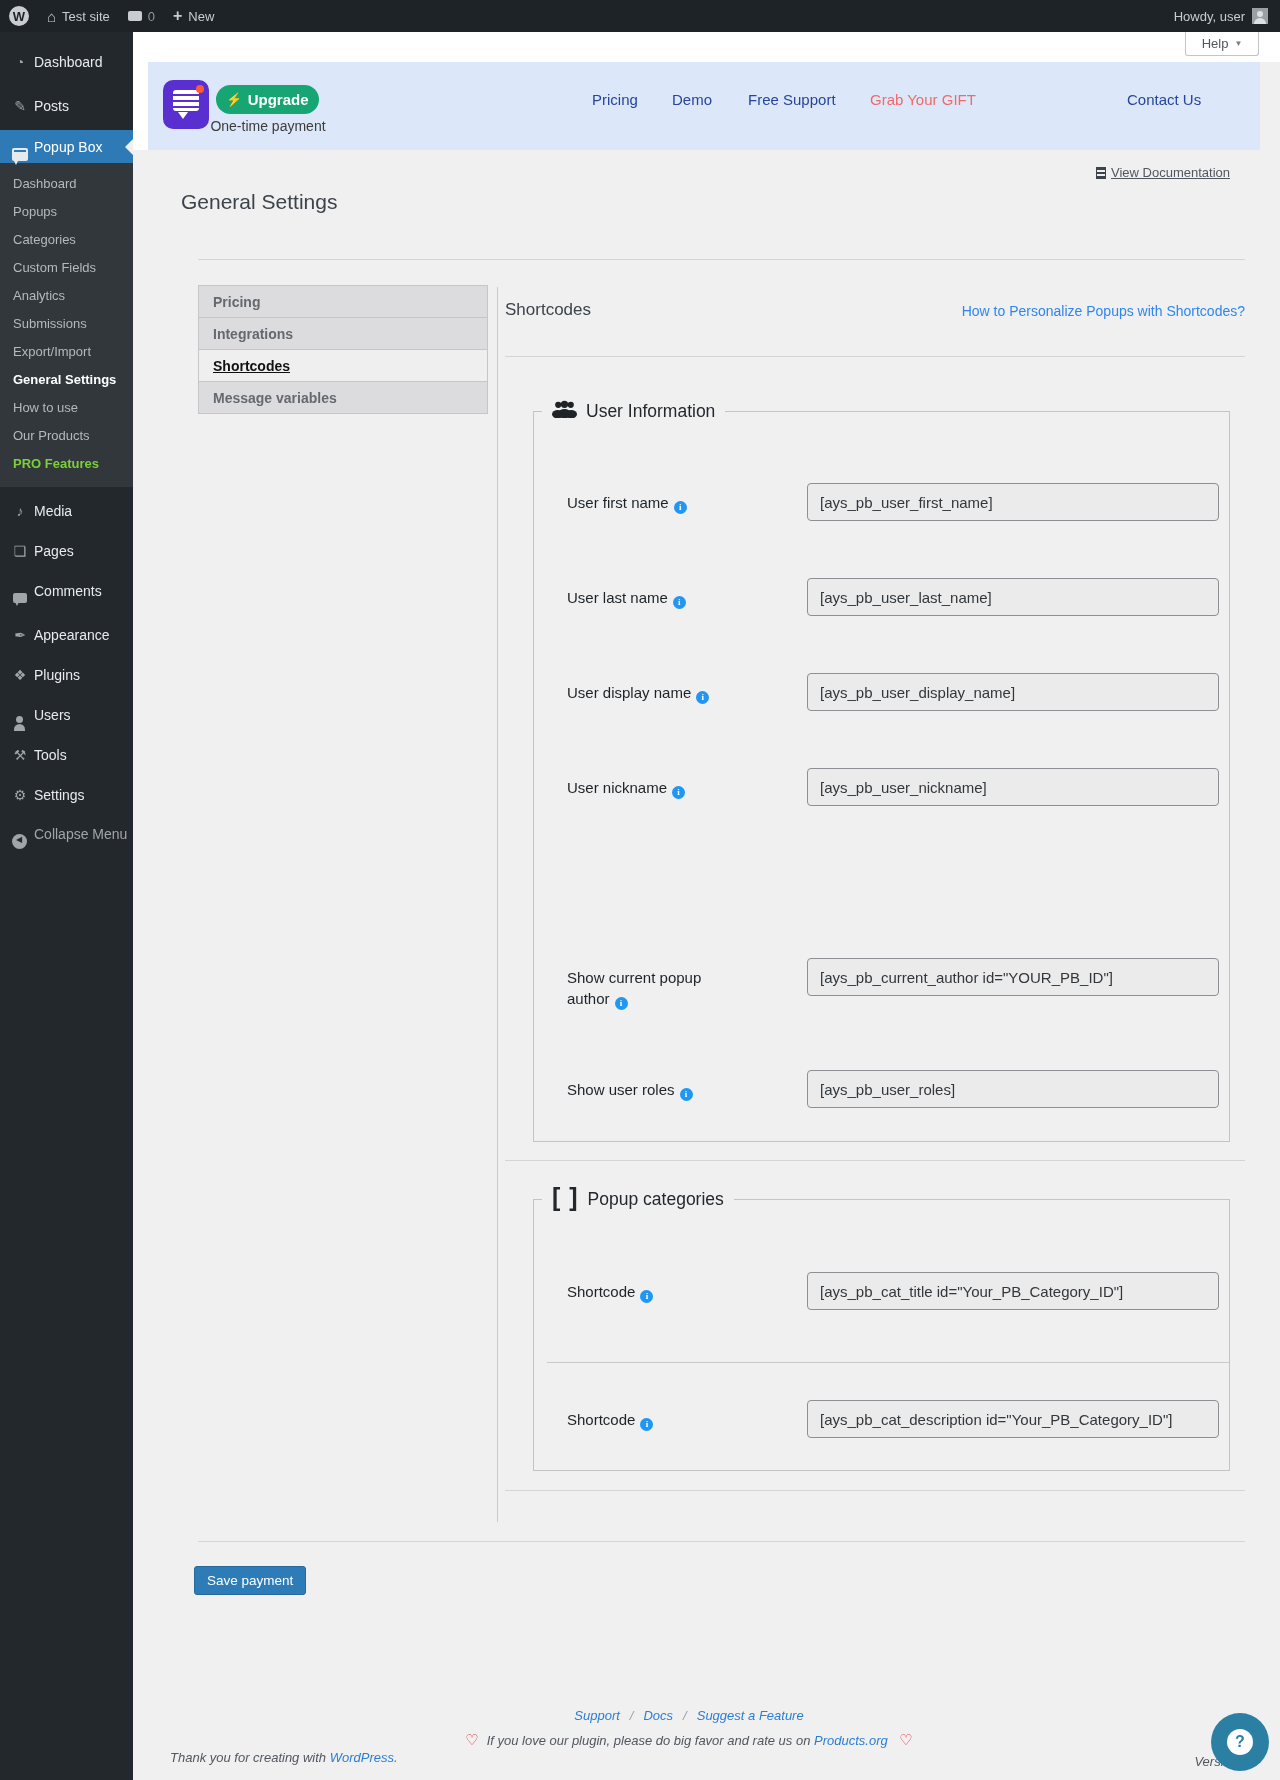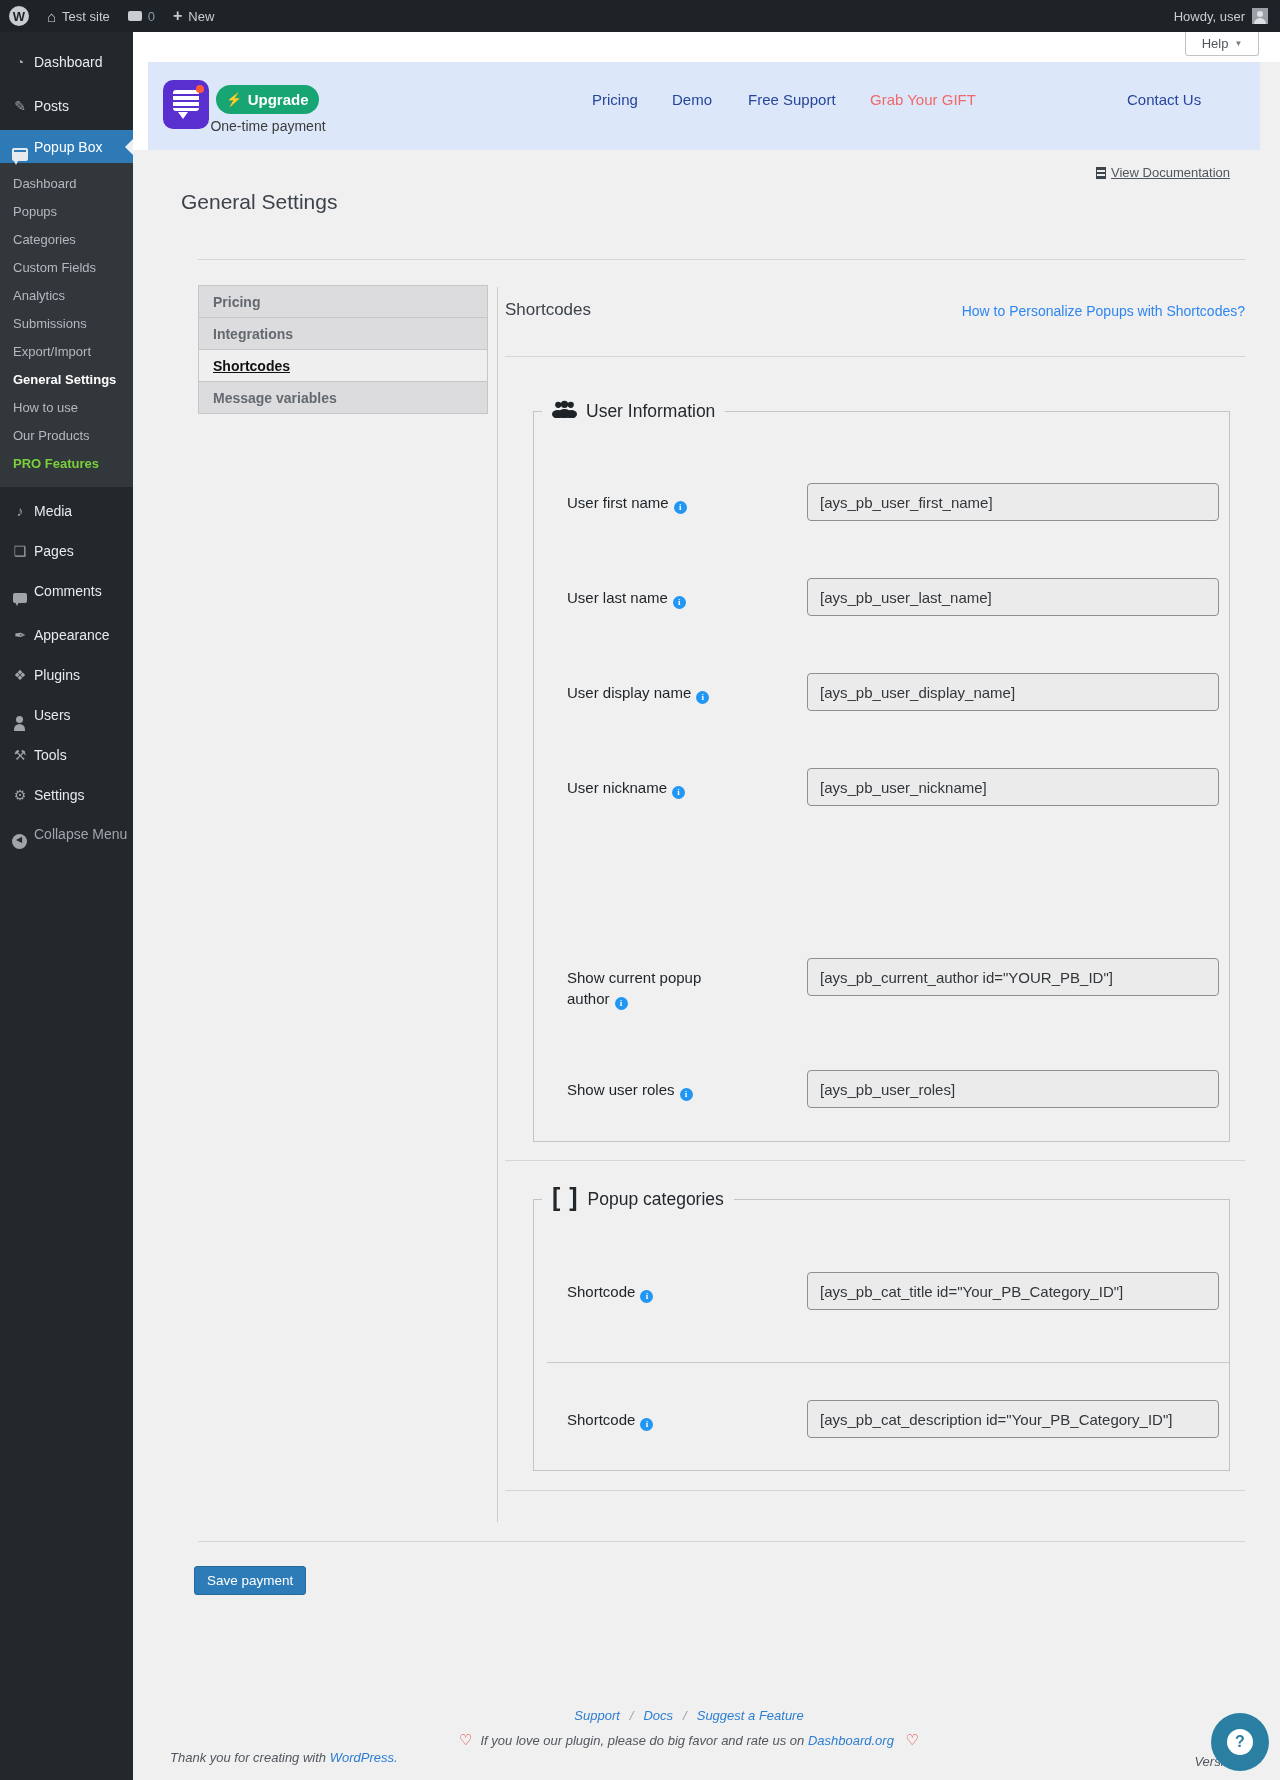--- a/index.html
+++ b/index.html
@@ -353,21 +353,21 @@
 
   <div class="hline hl-mid" data-name="section-divider"></div>
   <div class="hline hl-panelbot" data-name="panel-bottom-border"></div>
   <div class="hline hl-outer" data-name="container-bottom-border"></div>
 
   <button class="save-btn" data-name="save-changes-button">Save payment</button>
 
   <div class="footer-links" data-name="footer-links"><a class="flink" data-name="footer-link-support">Support</a><span class="fsep" data-name="footer-separator">/</span><a class="flink" data-name="footer-link-docs">Docs</a><span class="fsep" data-name="footer-separator">/</span><a class="flink" data-name="footer-link-suggest-a-feature">Suggest a Feature</a></div>
   <div class="footer-rating" data-name="footer-rating">
     <span class="heart" data-name="heart-icon">♡</span><span>If you love our plugin, please do big favor and rate us on</span>
-    <span class="rating-link" data-name="wordpress-org-link">Dashboard.org</span>
+    <span class="rating-link" data-name="wordpress-org-link">Products.org</span>
     <span class="heart" data-name="heart-icon">♡</span>
   </div>
   <div class="footer-thanks" data-name="footer-thanks">
     <span>Thank you for creating with</span>
     <span class="thanks-link" data-name="wordpress-link">WordPress.</span>
   </div>
   <div class="footer-version" data-name="version-label">Version</div>
   <div class="help-bubble" data-name="help-bubble-button">
     <span class="qcirc" data-name="question-mark-icon">?</span>
   </div>

